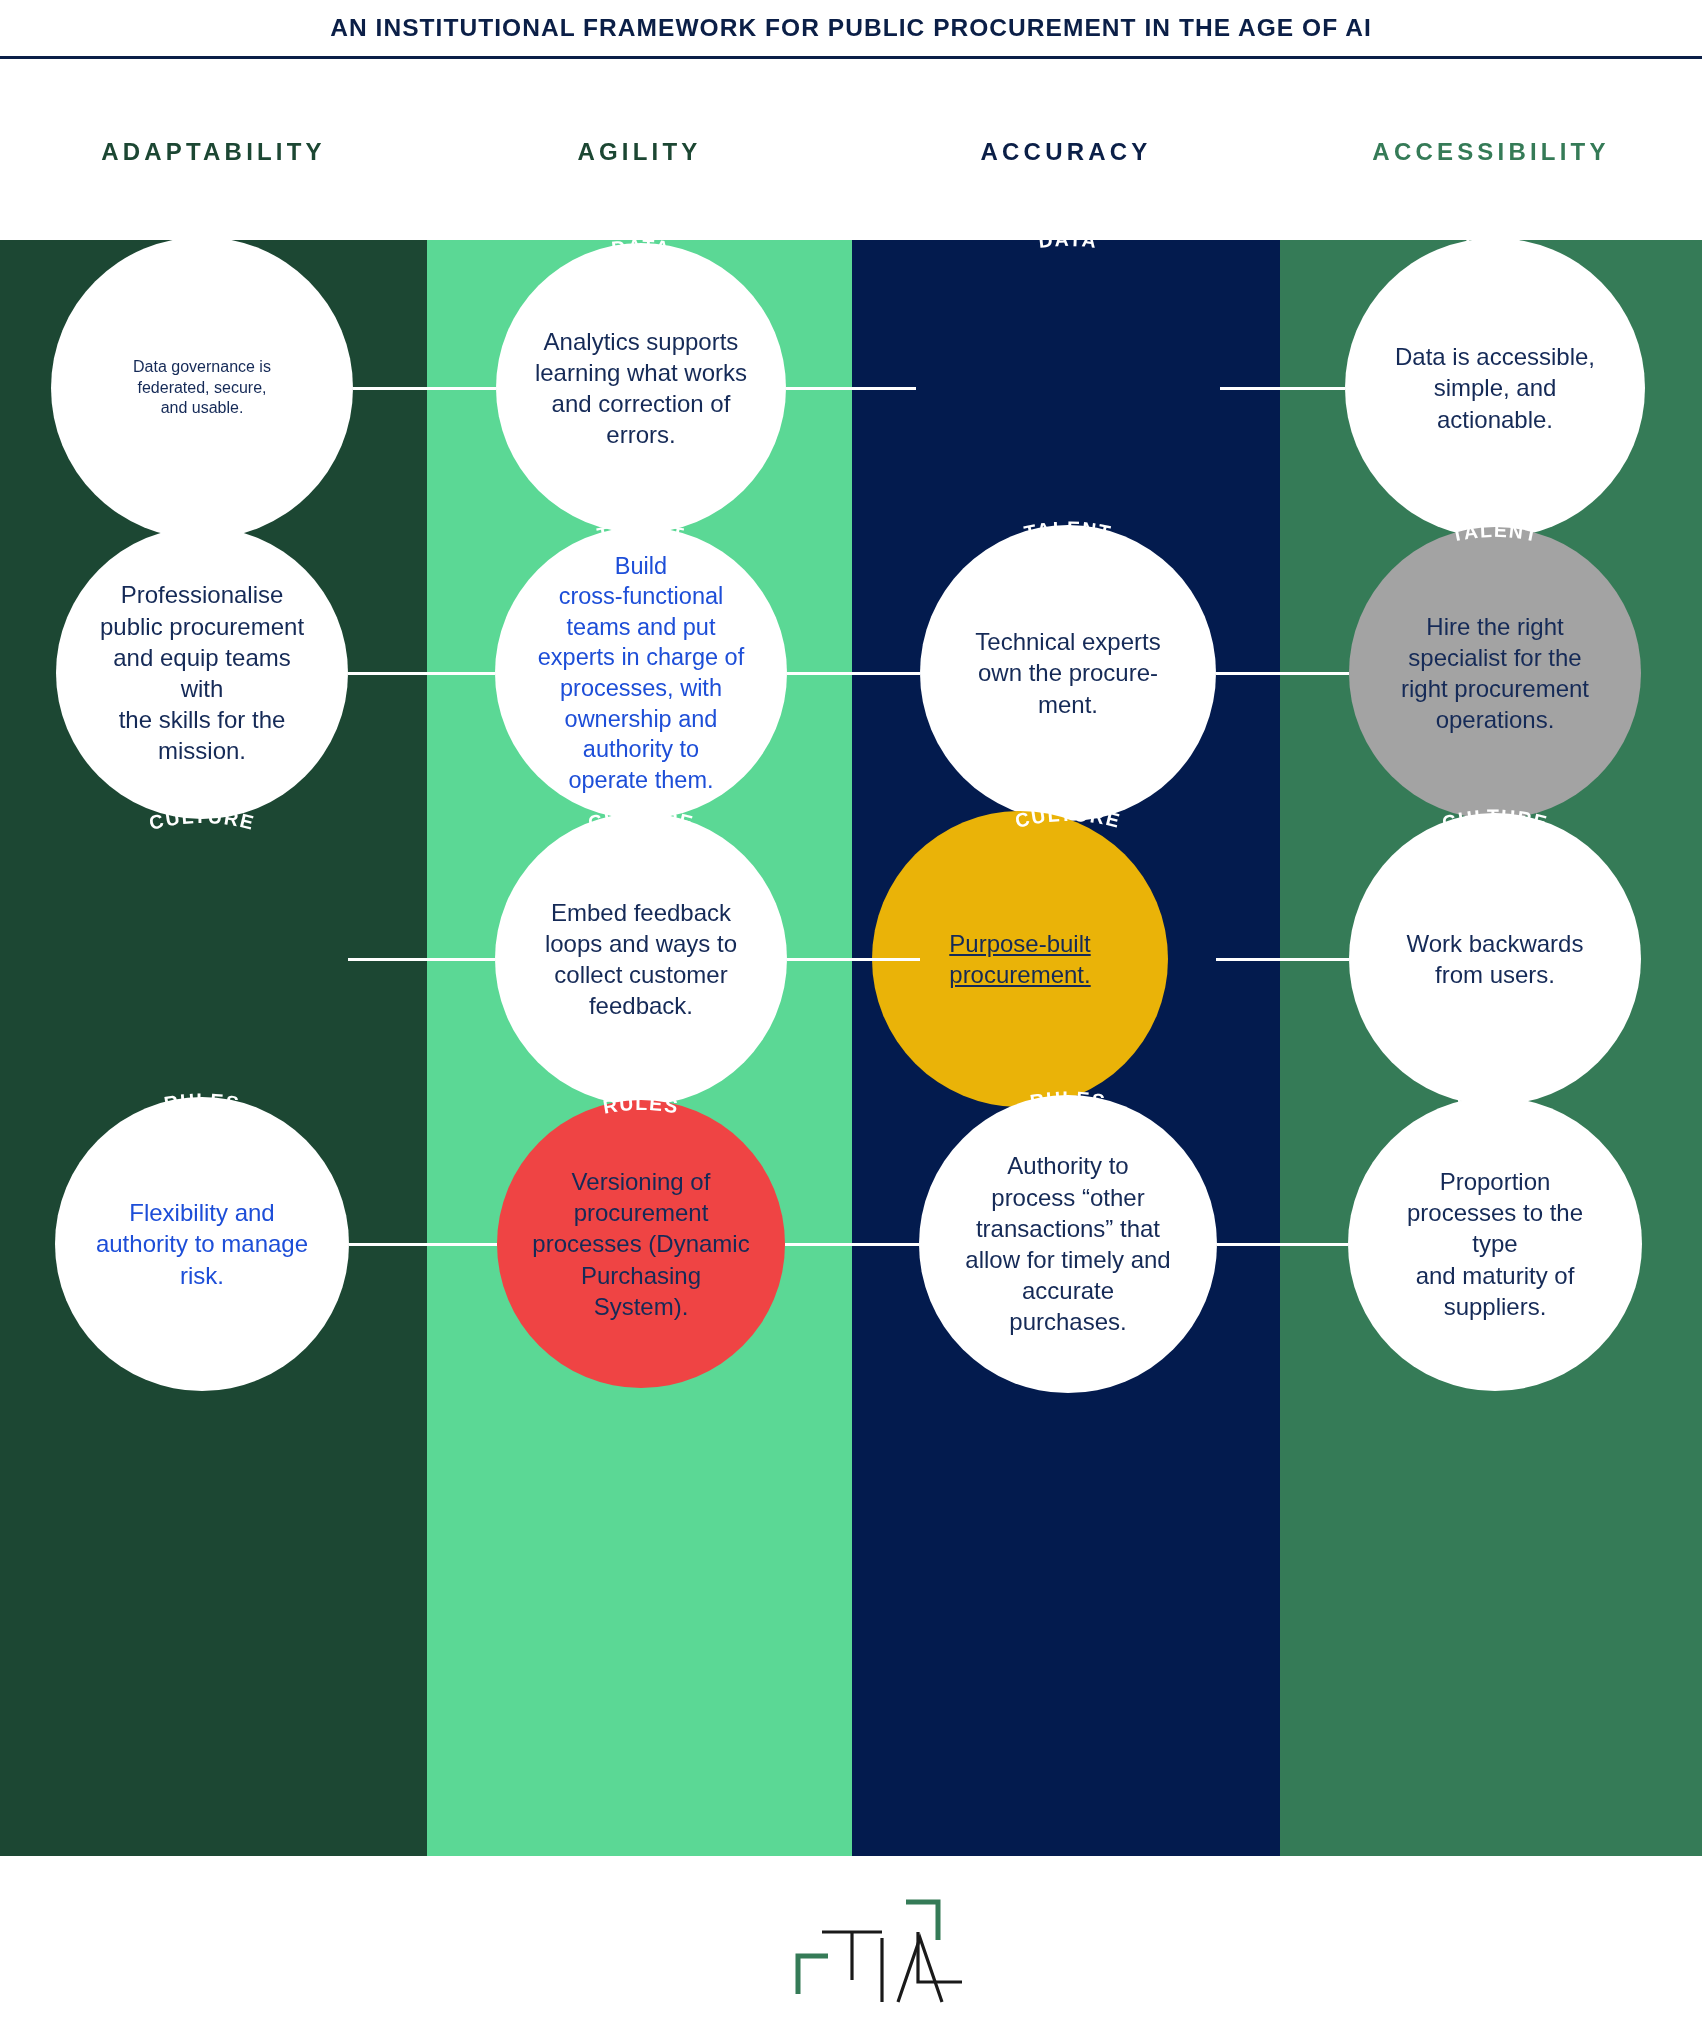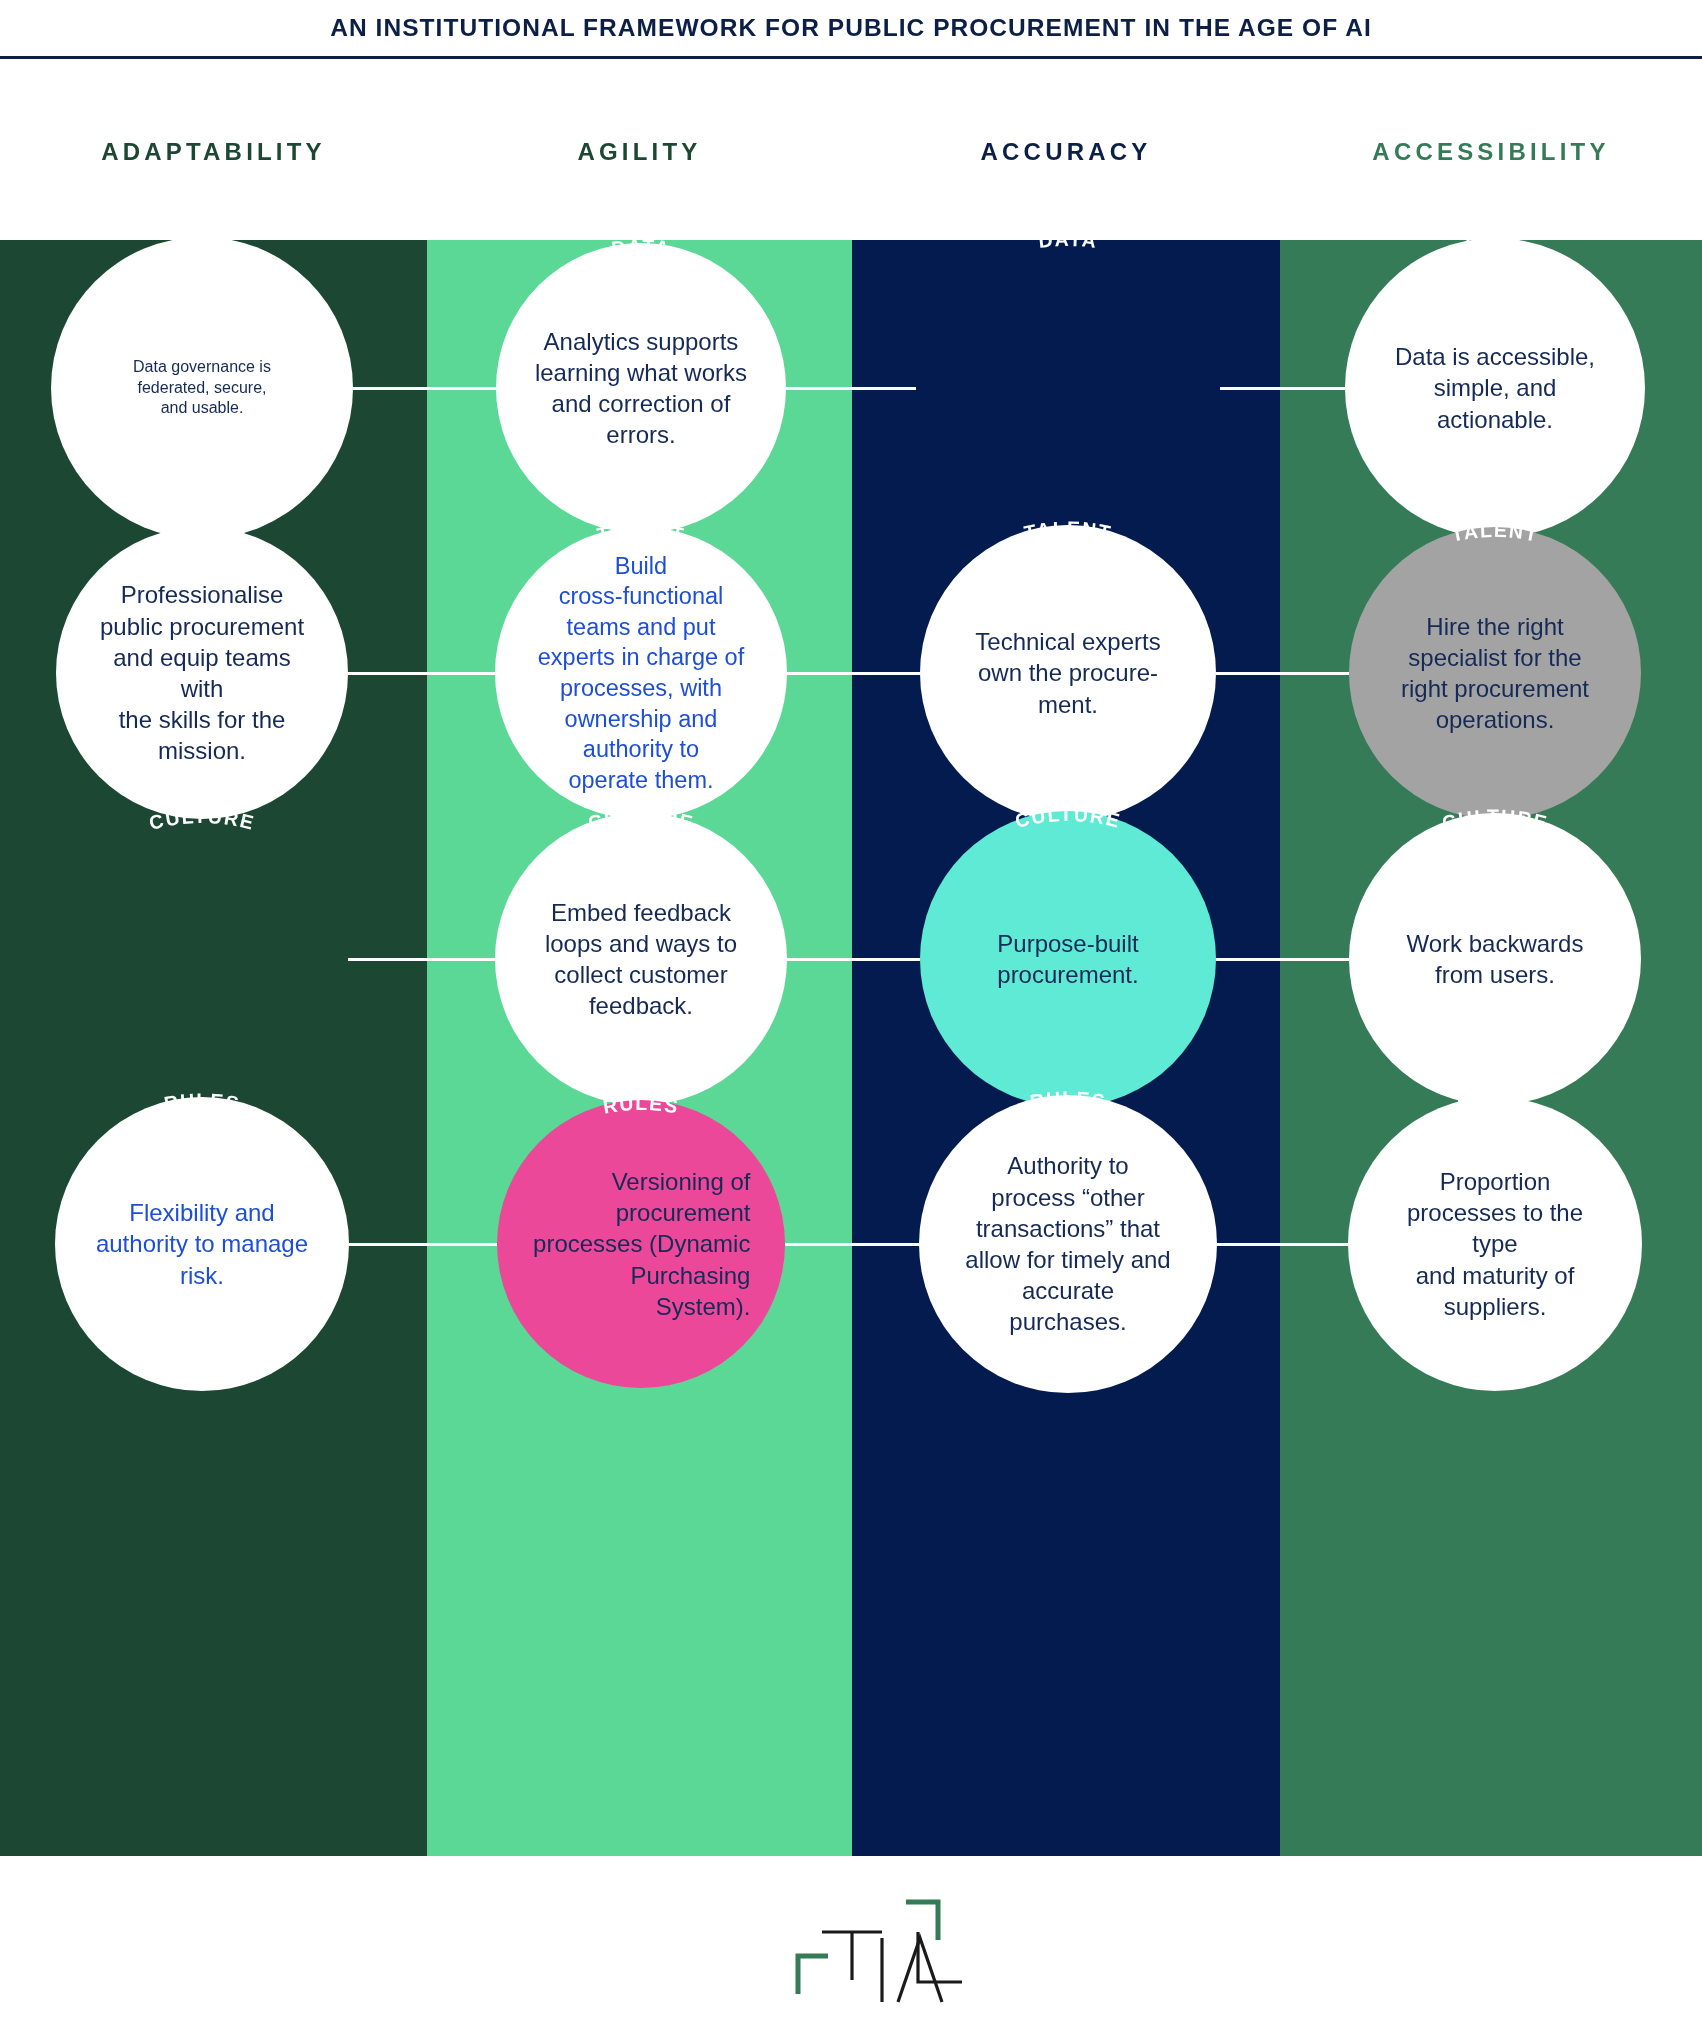--- a/index.html
+++ b/index.html
@@ -293,21 +293,21 @@
 feedback.</span>
       </div>
       <div class="arc-label" style="left: 475px; top: 521px; width: 332px; height: 80px;">
         <svg width="332" height="80" viewBox="0 0 332 80">
           <defs>
             <path id="arc-2-1" fill="none" d="M 45.879999999999995 107.26966101117134 A 182 182 0 0 1 286.12 107.26966101117134"></path>
           </defs>
           <text fill="#ffffff"><textPath xlink:href="#arc-2-1" href="#arc-2-1" startOffset="50%" text-anchor="middle">CULTURE</textPath></text>
         </svg>
       </div>
-      <div class="circle" style="left: 920px; top: 571px; width: 296px; height: 296px; background: #5eead4;">
+      <div class="circle" style="left: 872px; top: 571px; width: 296px; height: 296px; background: #eab308; text-decoration: underline;">
         <span class="circle-text" style="font-size: 24px; color: rgb(21, 42, 87);">Purpose-built
 procurement.</span>
       </div>
       <div class="arc-label" style="left: 900px; top: 519px; width: 336px; height: 80px;">
         <svg width="336" height="80" viewBox="0 0 336 80">
           <defs>
             <path id="arc-2-2" fill="none" d="M 46.55999999999999 107.76712981349192 A 184 184 0 0 1 289.44 107.76712981349192"></path>
           </defs>
           <text fill="#ffffff"><textPath xlink:href="#arc-2-2" href="#arc-2-2" startOffset="50%" text-anchor="middle">CULTURE</textPath></text>
         </svg>
@@ -333,21 +333,21 @@
 risk.</span>
       </div>
       <div class="arc-label" style="left: 35px; top: 805px; width: 334px; height: 80px;">
         <svg width="334" height="80" viewBox="0 0 334 80">
           <defs>
             <path id="arc-3-0" fill="none" d="M 46.22 107.51839541233161 A 183 183 0 0 1 287.78 107.51839541233161"></path>
           </defs>
           <text fill="#ffffff"><textPath xlink:href="#arc-3-0" href="#arc-3-0" startOffset="50%" text-anchor="middle">RULES</textPath></text>
         </svg>
       </div>
-      <div class="circle" style="left: 497px; top: 860px; width: 288px; height: 288px; background: #ec4899; text-align: right;">
+      <div class="circle" style="left: 497px; top: 860px; width: 288px; height: 288px; background: #ef4444;">
         <span class="circle-text" style="font-size: 24px; color: rgb(21, 42, 87);">Versioning of
 procurement
 processes (Dynamic
 Purchasing System).</span>
       </div>
       <div class="arc-label" style="left: 477px; top: 808px; width: 328px; height: 80px;">
         <svg width="328" height="80" viewBox="0 0 328 80">
           <defs>
             <path id="arc-3-1" fill="none" d="M 45.19999999999999 106.77219220885078 A 180 180 0 0 1 282.8 106.77219220885078"></path>
           </defs>

